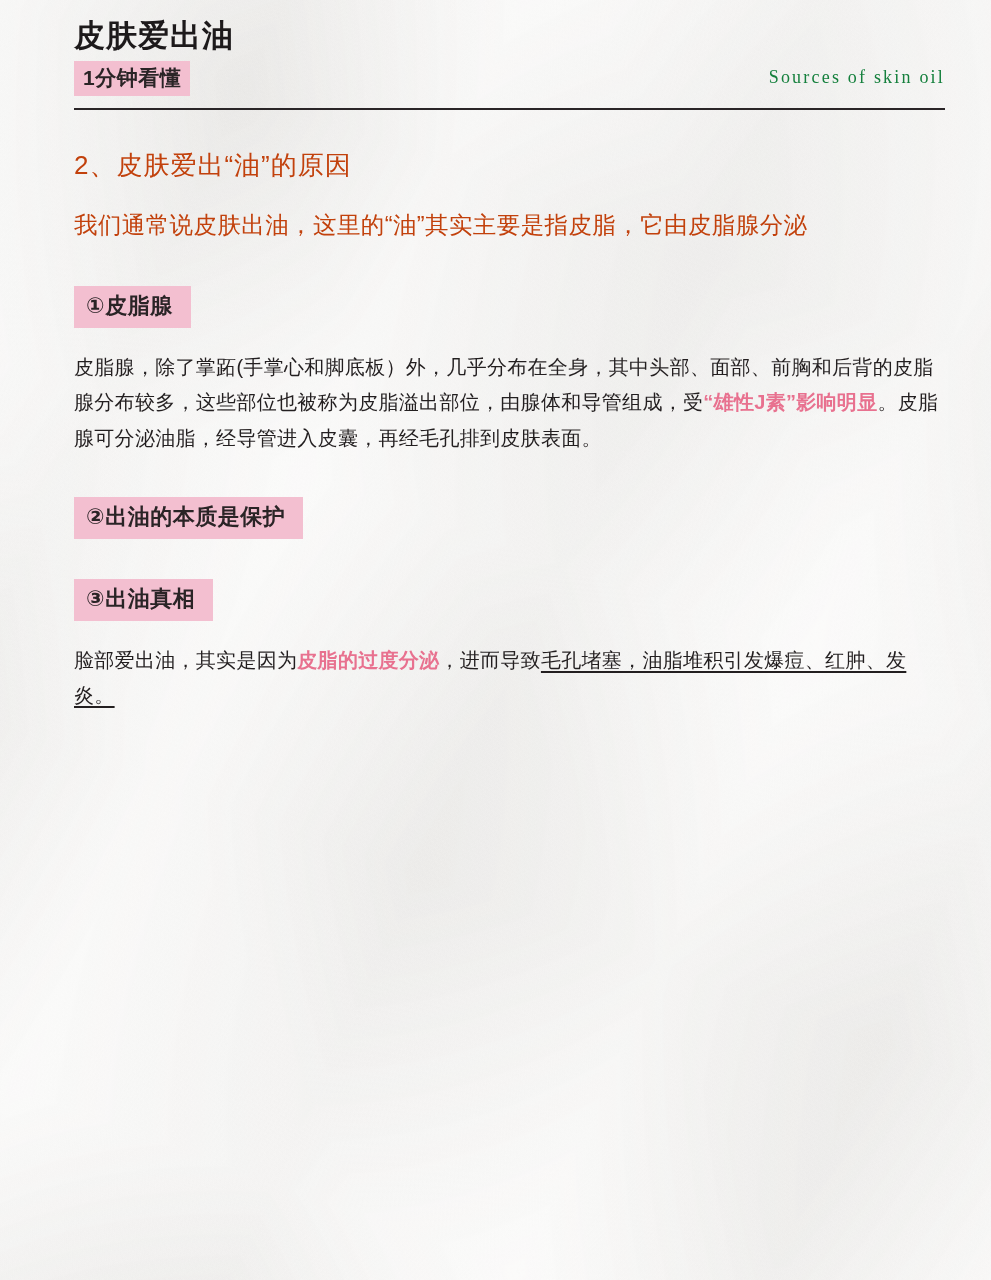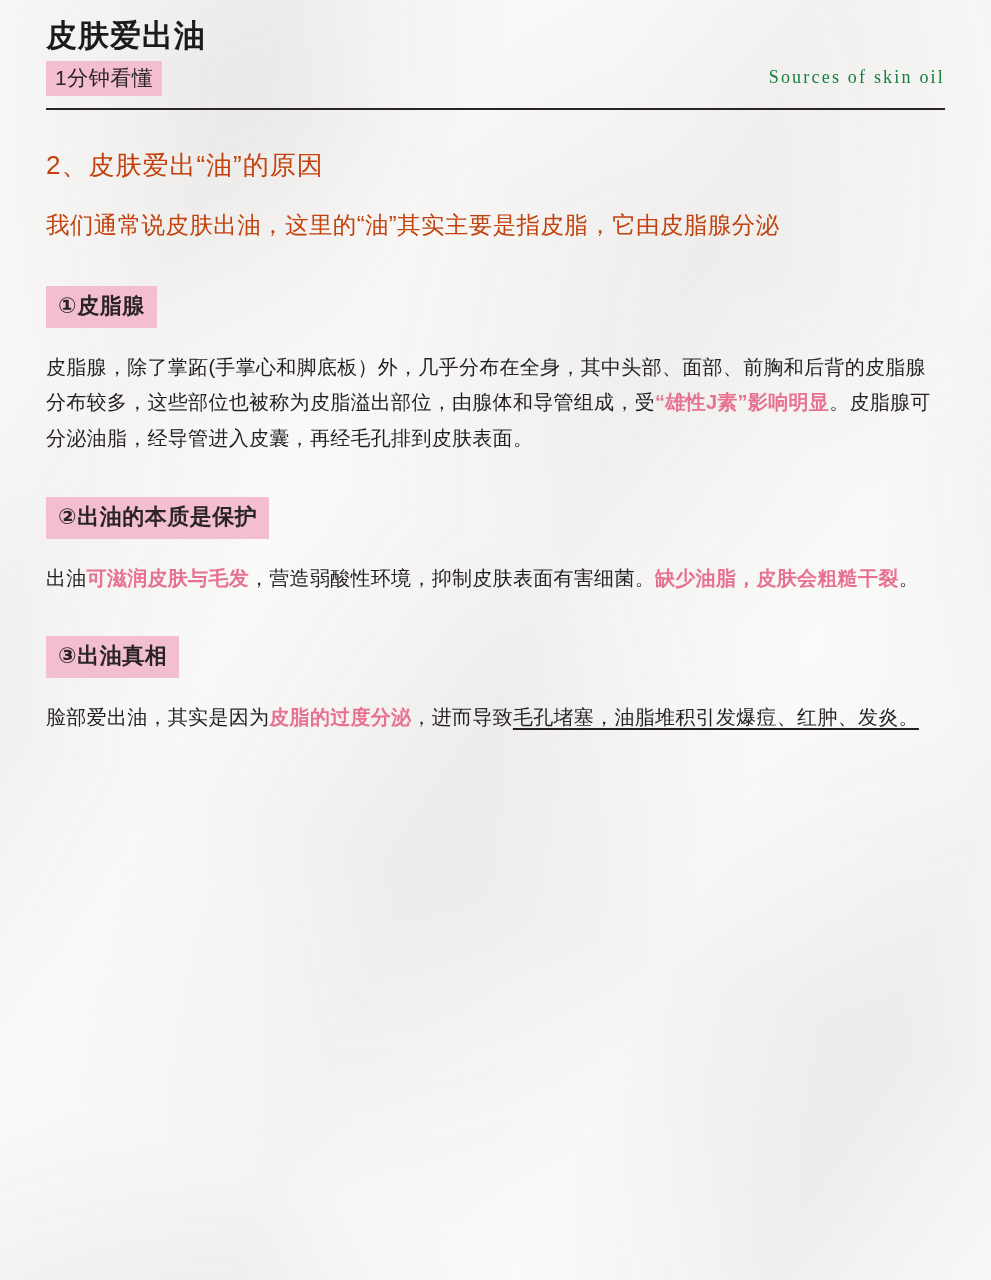--- a/index.html
+++ b/index.html
@@ -25,20 +25,21 @@
       linear-gradient(200deg, rgba(255,255,255,0.4) 0%, rgba(0,0,0,0.02) 22%, rgba(255,255,255,0.35) 44%, rgba(0,0,0,0.015) 66%, rgba(255,255,255,0.35) 88%, rgba(0,0,0,0.02) 100%),
       linear-gradient(65deg, rgba(0,0,0,0.012) 0%, rgba(255,255,255,0.3) 25%, rgba(0,0,0,0.012) 50%, rgba(255,255,255,0.28) 75%, rgba(0,0,0,0.012) 100%);
     opacity: 0.9;
     z-index: 0;
   }
   .page {
     position: relative;
     z-index: 1;
     padding: 0 46px;
     box-sizing: border-box;
+    margin-left: 28px;
   }
 
   
   .header {
     padding-top: 18px;
   }
   .header-row {
     display: flex;
     align-items: flex-end;
     justify-content: space-between;
@@ -53,21 +54,21 @@
     font-weight: bold;
     letter-spacing: 1px;
     line-height: 1.15;
     color: #1d1a1b;
   }
   .brand-sub {
     margin-top: 7px;
     background: #f3bfd0;
     color: #2a2426;
     font-size: 21px;
-    font-weight: normal;
+    font-weight: bold;
     line-height: 1;
     padding: 6px 9px 8px 9px;
     letter-spacing: 0.5px;
   }
   .header-right {
     font-family: "Liberation Serif", "DejaVu Serif", serif;
     font-size: 18px;
     letter-spacing: 2.2px;
     color: #15803d;
     padding-bottom: 8px;
@@ -94,21 +95,21 @@
     color: #c2410c;
     letter-spacing: 0.4px;
   }
   .tag {
     display: inline-block;
     background: #f3bfd0;
     color: #2a2426;
     font-size: 22px;
     font-weight: bold;
     line-height: 1;
-    padding: 9px 12px 11px 12px;
+    padding: 9px 18px 11px 12px;
     letter-spacing: 0.5px;
   }
   .tag-wrap { margin-top: 40px; }
   .para {
     margin-top: 22px;
     font-size: 20px;
     line-height: 1.78;
     letter-spacing: 0.3px;
     color: #231f20;
   }
@@ -143,21 +144,20 @@
 
   <p class="lead">我们通常说皮肤出油，这里的“油”其实主要是指皮脂，它由皮脂腺分泌</p>
 
   <div class="tag-wrap">
     <span class="tag">①皮脂腺</span>
     <p class="para"><span>皮脂腺，除了掌跖(手掌心和脚底板）外，几乎分布在全身，其中头部、面部、前胸和后背的皮脂腺分布较多，这些部位也被称为皮脂溢出部位，由腺体和导管组成，受</span><span class="pink">“雄性J素”影响明显</span><span>。皮脂腺可分泌油脂，经导管进入皮囊，再经毛孔排到皮肤表面。</span></p>
   </div>
 
   <div class="tag-wrap">
     <span class="tag">②出油的本质是保护</span>
-    <p class="para"><span>出油</span><span class="pink">可滋润皮肤与毛发</span><span>，营造弱酸性环境，抑制皮肤表面有害细菌。</span><span class="pink">缺少油脂，皮肤会粗糙干裂</span><span>。</span></p>
   </div>
 
   <div class="tag-wrap">
     <span class="tag">③出油真相</span>
     <p class="para"><span>脸部爱出油，其实是因为</span><span class="pink">皮脂的过度分泌</span><span>，进而导致</span><span class="u">毛孔堵塞，油脂堆积引发爆痘、红肿、发炎。</span></p>
   </div>
 
 </div>
 
 </body></html>

